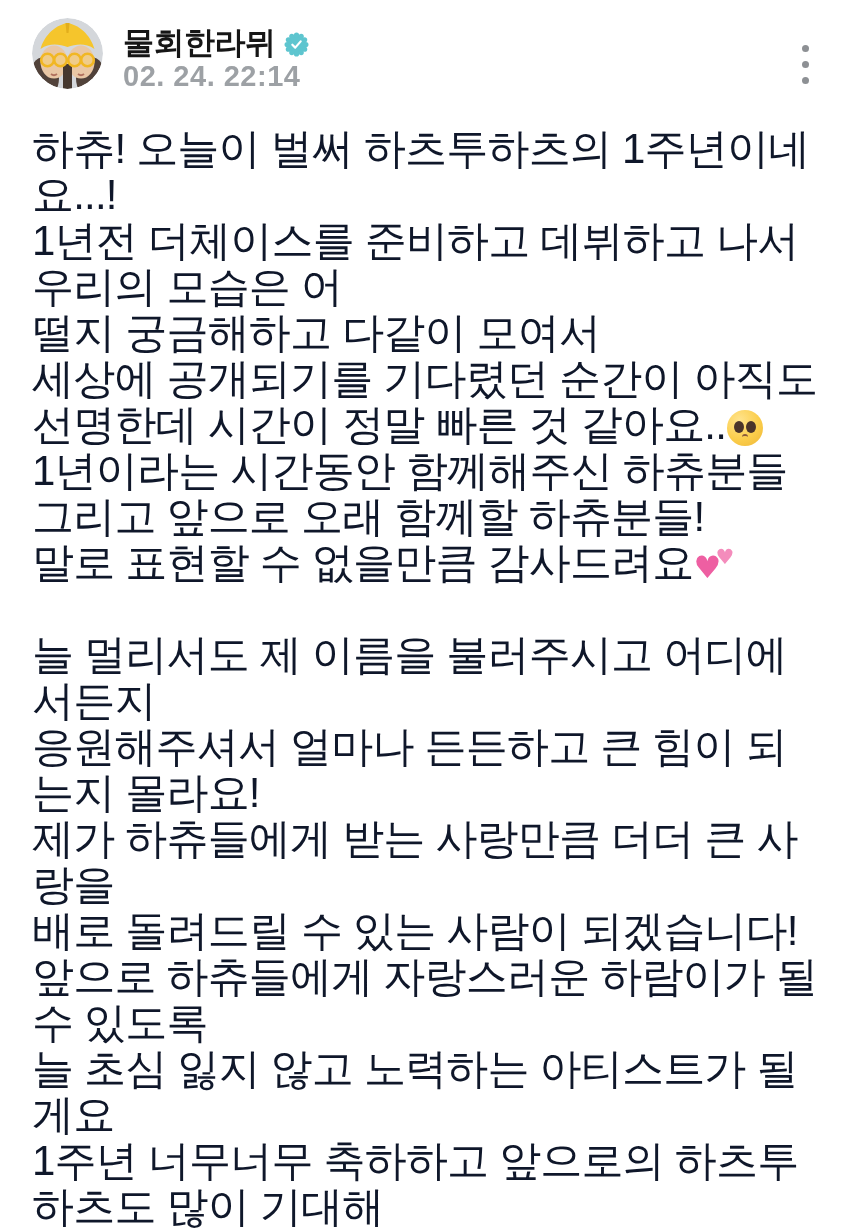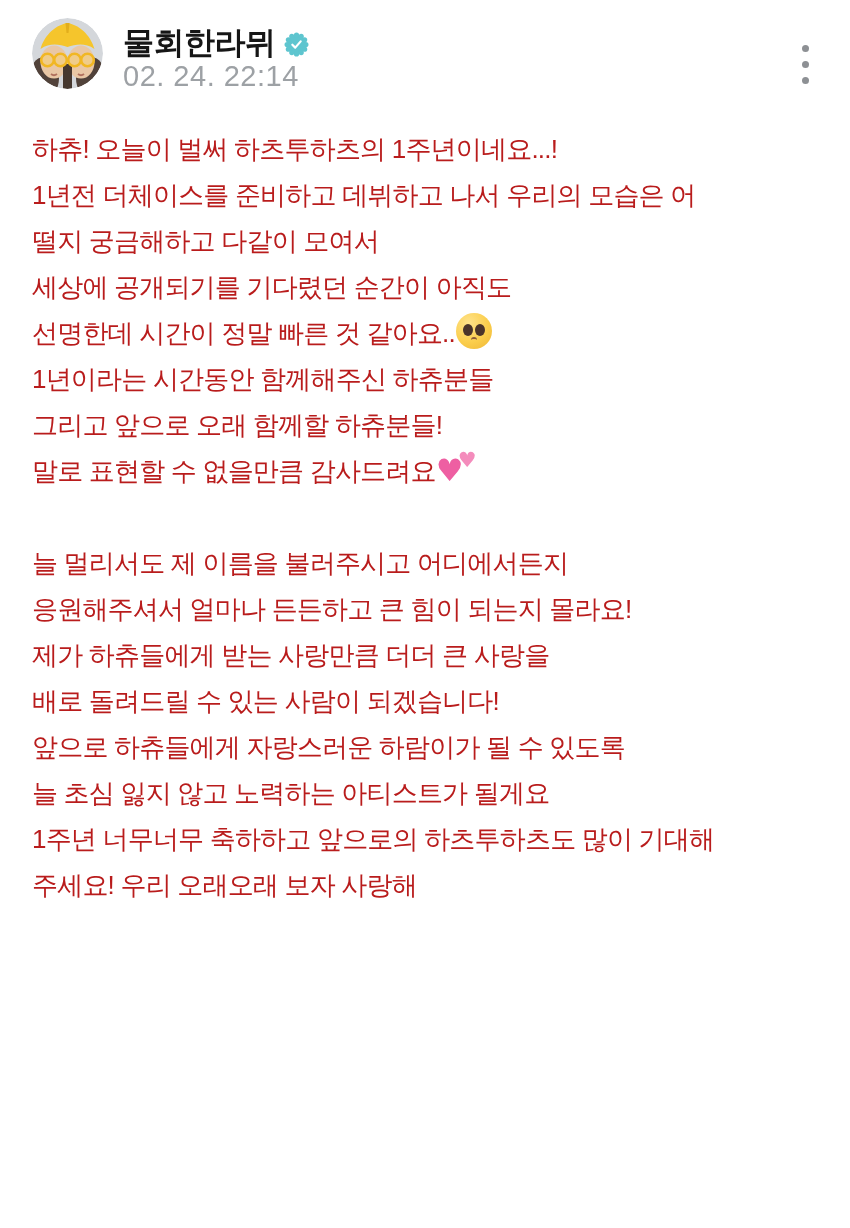--- a/index.html
+++ b/index.html
@@ -10,32 +10,32 @@
   }
   
   .header { position:absolute; top:0; left:0; width:850px; height:126px; }
   .avatar {
     position:absolute; left:32px; top:18px; width:71px; height:71px;
     border-radius:50%; overflow:hidden; cursor:pointer;
   }
   .name-row { position:absolute; left:123px; top:22px; display:flex; align-items:center; gap:8px; }
   .username { font-size:31px; font-weight:bold; color:#161616; letter-spacing:-0.5px; }
   .badge { width:25px; height:25px; display:inline-block; margin-top:3px; }
-  .timestamp { position:absolute; left:123px; top:60px; font-size:29px; color:#9da1a5; letter-spacing:0.5px; }
+  .timestamp { position:absolute; left:123px; top:60px; font-size:29px; color:#9da1a5; letter-spacing:0.5px;font-weight:bold; }
   .kebab {
     position:absolute; right:33px; top:40px; width:24px; height:48px;
     display:flex; flex-direction:column; align-items:center; justify-content:center; gap:9px;
     background:none; border:none; cursor:pointer; padding:0;
   }
   .kebab .dot { width:7px; height:7px; border-radius:50%; background:#8d9094; }
   
   .post-body { position:absolute; top:126px; left:32px; width:792px; }
   .para {
     margin:0 0 46px 0; white-space:pre-line;
-    font-size:26px; line-height:46px; color:#b91c1c; letter-spacing:-0.8px;
+    font-size:42px; line-height:46px; color:#0f172a; letter-spacing:-0.8px;
   }
   .para:last-child { margin-bottom:0; }
   
   .emoji {
     display:inline-block; position:relative; width:40px; height:38px;
     vertical-align:-7px; font-family:"DejaVu Sans",sans-serif; font-weight:normal;
   }
   .emoji.pleading-face { width:38px; }
   .emoji.pleading-face i {
     position:absolute; left:1px; top:2px; width:36px; height:36px; border-radius:50%;

